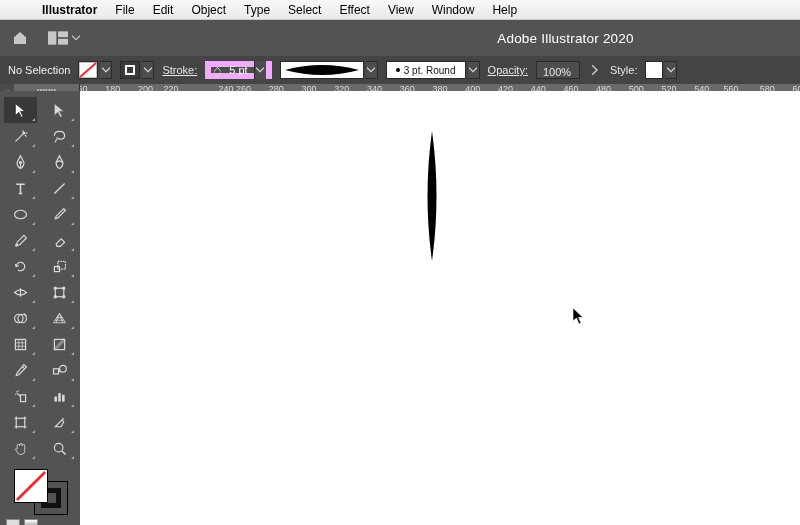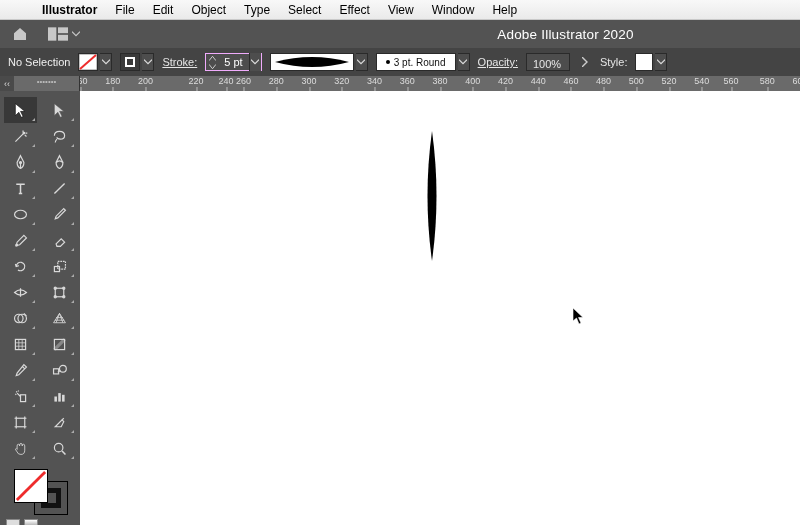--- a/index.html
+++ b/index.html
@@ -5,40 +5,40 @@
   * { box-sizing: border-box; margin: 0; padding: 0; font-family: -apple-system, BlinkMacSystemFont, "Segoe UI", Arial, sans-serif; }
   body { width: 800px; height: 525px; overflow: hidden; background: #fff; user-select: none; }
 
   
   .mac-menu { height: 20px; background: linear-gradient(#f8f8f8,#eaeaea); border-bottom:1px solid #c9c9c9; display:flex; align-items:center; font-size:12px; padding:0 20px; gap:2px; }
   .mac-menu .apple { font-size:13px; padding:0 6px; }
   .mac-menu .item { padding:0 8px; cursor:default; }
   .mac-menu .item.bold { font-weight:600; }
 
   
-  .app-bar { height: 28px; background:#535353; display:flex; align-items:center; padding:0 8px; color:#eee; font-size:13px; }
+  .app-bar { height: 36px; background:#535353; display:flex; align-items:center; padding:0 8px; color:#eee; font-size:13px; }
   .home-btn { width:24px; height:20px; display:flex; align-items:center; justify-content:center; }
   .workspace-btn { margin-left:10px; display:flex; align-items:center; gap:4px; padding:2px 6px; }
   .app-bar .title { position:absolute; left:50%; transform:translateX(-50%); font-size:13.5px; color:#fff; font-weight:400; letter-spacing:0.2px; top:22px;}
   
   .app-bar { position:relative; }
   .app-bar .title { position:static; margin-left:auto; margin-right:90px; }
 
   
   .ctrl-bar { height: 28px; background:#444444; display:flex; align-items:center; padding:0 8px; color:#e6e6e6; font-size:11px; gap:8px; }
   .ctrl-bar .sel-text { font-size:11px; color:#f0f0f0; }
-  .swatch-group { display:flex; align-items:center; gap:2px; }
+  .swatch-group { display:flex; align-items:center; gap:2px;text-decoration:underline; }
   .swatch { width:20px; height:18px; border:1px solid #2a2a2a; display:flex; align-items:center; justify-content:center; position:relative; background:#fff; }
   .swatch.fill svg { width:18px;height:16px; }
   .swatch.stroke-sw { background:#3a3a3a; display:flex; align-items:center; justify-content:center;}
   .swatch.stroke-sw .inner { width:10px;height:10px; border:2px solid #fff; background:#3a3a3a; }
   .chev { width:12px; height:18px; display:flex; align-items:center; justify-content:center; color:#e0e0e0; background:#4d4d4d; border:1px solid #2a2a2a; border-left:none; cursor:default;}
   .chev svg{width:8px;height:8px;}
   .lbl-underline { text-decoration: underline; cursor:default; }
-  .stroke-input { display:flex; align-items:center; border:1px solid #f0abfc; height:18px; background:#4d4d4d; }
+  .stroke-input { display:flex; align-items:center; border:6px solid #f0abfc; height:18px; background:#4d4d4d; }
   .stroke-input .steppers { width:12px; display:flex; flex-direction:column; height:100%; }
   .stroke-input .steppers div{ flex:1; display:flex; align-items:center; justify-content:center; }
   .stroke-input .steppers svg{width:7px;height:5px;}
   .stroke-input .val { padding:0 6px; font-size:11px; color:#fff; min-width:30px; }
   .brush-preview { width:84px; height:18px; border:1px solid #2a2a2a; background:#fff; display:flex; align-items:center; justify-content:center; position:relative;}
   .brush-preview svg{ width:74px; height:12px; }
   .profile-preview { width:80px; height:18px; border:1px solid #2a2a2a; background:#fff; display:flex; align-items:center; justify-content:center; font-size:10px; color:#111; gap:4px; padding:0 4px;}
   .profile-preview .dot{ width:4px;height:4px;border-radius:50%;background:#000; flex:0 0 auto;}
   .opacity-box { border:1px solid #2a2a2a; height:18px; background:#4d4d4d; padding:0 6px; display:flex; align-items:flex-end; font-size:11px; min-width:44px; }
   .right-arrow { width:14px; height:18px; display:flex; align-items:center; justify-content:center; color:#ccc; }
@@ -208,21 +208,21 @@
   </div>
 </div>
 
 <div class="ruler-row">
   <div class="collapse-col">‹‹</div>
   <div class="spacer-col">•••••••</div>
   <div class="ruler" id="ruler">
       <div class="tick" style="left: 0px;">160</div>
       <div class="tick" style="left: 32.7273px;">180</div>
       <div class="tick" style="left: 65.4545px;">200</div>
-      <div class="tick" style="left: 116px;">220</div>
+      <div class="tick" style="left: 91px;">220</div>
       <div class="tick" style="left: 146px;">240</div>
       <div class="tick" style="left: 163.636px;">260</div>
       <div class="tick" style="left: 196.364px;">280</div>
       <div class="tick" style="left: 229.091px;">300</div>
       <div class="tick" style="left: 261.818px;">320</div>
       <div class="tick" style="left: 294.545px;">340</div>
       <div class="tick" style="left: 327.273px;">360</div>
       <div class="tick" style="left: 360px; text-align: center;">380</div>
       <div class="tick" style="left: 392.727px;">400</div>
       <div class="tick" style="left: 425.455px;">420</div>

